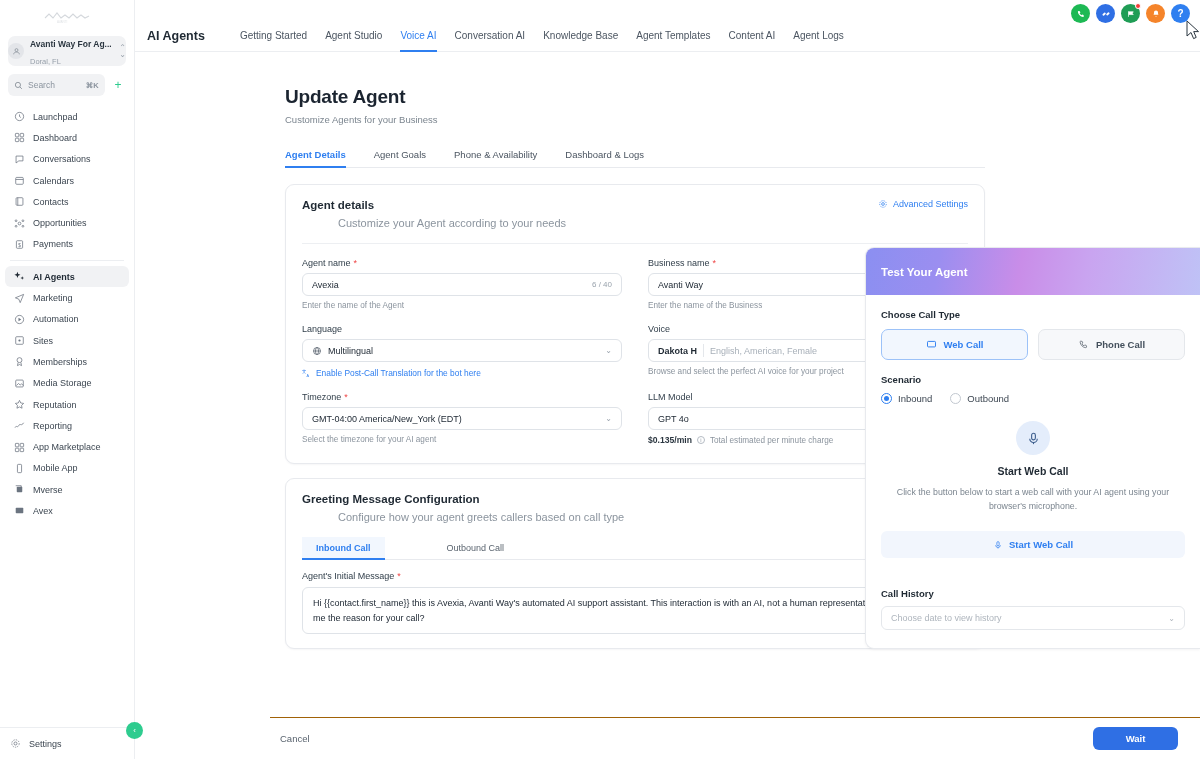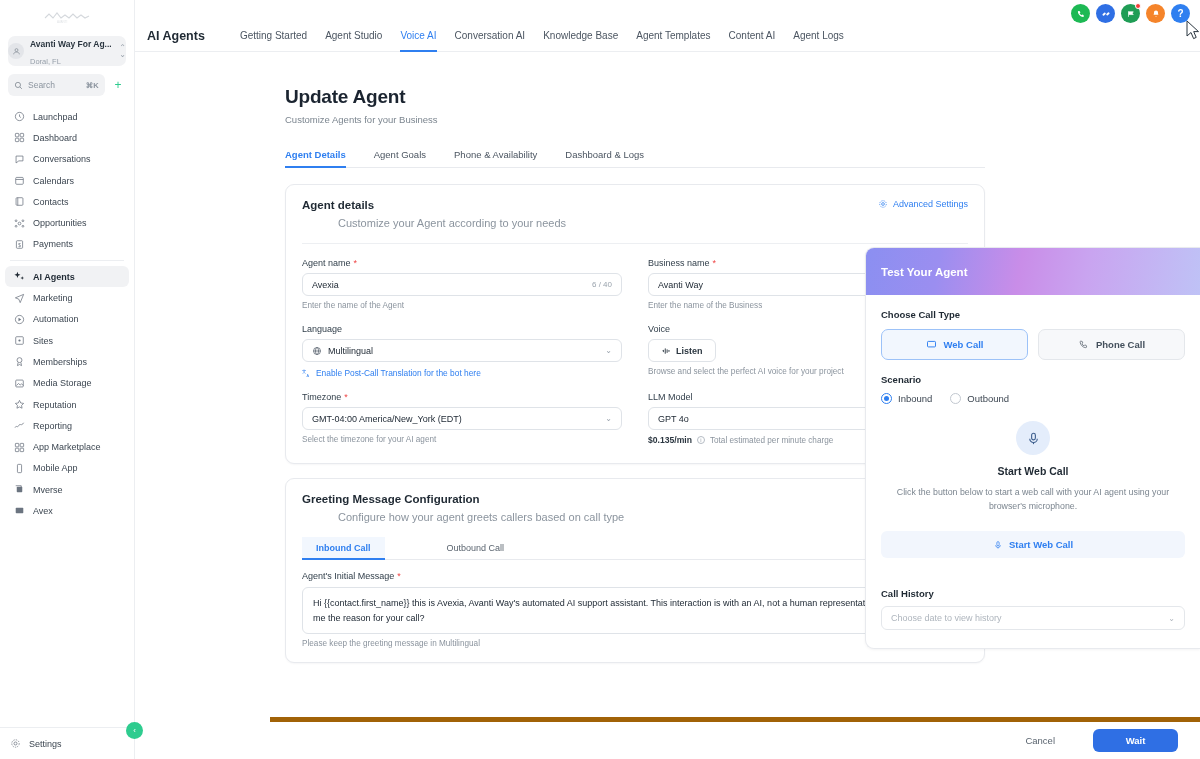--- a/index.html
+++ b/index.html
@@ -195,22 +195,22 @@
   .ch-label { font-size: 9.5px; color: #1f2933; font-weight: 600; margin-top: 30px; }
   .ch-select {
     margin-top: 7px; height: 24px; border: 1px solid #e4e7eb; border-radius: 6px;
     display: flex; align-items: center; padding: 0 9px; cursor: pointer;
   }
   .ch-select .ph { flex: 1; font-size: 9px; color: #aeb5bd; }
 
   
   .footer {
     position: absolute; left: 135px; right: 0; bottom: 0; height: 42px;
-    background: #fff; border-top: 5px solid #a16207;
-    display: flex; align-items: center; justify-content: flex-end; gap: 28px; padding-right: 22px;
+    background: #fff; border-top: 1px solid #a16207;
+    display: flex; align-items: center; justify-content: space-between; gap: 12px; padding-right: 22px;
   }
   .btn-cancel { font-size: 9.5px; color: #5a646f; cursor: pointer; padding: 6px 10px; }
   .btn-save {
     width: 85px; height: 23px; border-radius: 6px; background: #2f6fe4; color: #fff;
     font-size: 9.5px; font-weight: 600; display: flex; align-items: center; justify-content: center; cursor: pointer;
   }
 
   .cursor { position: absolute; left: 1186px; top: 20px; width: 14px; height: 20px; pointer-events: none; z-index: 99; }
 </style>
 </head>
@@ -566,20 +566,25 @@
                       </svg>
                     <span>Enable Post-Call Translation for the bot here</span>
                   </div>
                 </div>
 
                 <div>
                   <div class="field-label">
                       <span>Voice</span>
                     </div>
                   <div class="voice-row">
+                    <div class="inp voice-inp">
+                      <span class="voice-name">Dakota H</span>
+                      <span class="voice-div"></span>
+                      <span class="ph">English, American, Female</span>
+                    </div>
                     <div class="listen-btn">
                       <svg width="10" height="10" viewBox="0 0 16 16">
                           <rect x="3" y="6" width="1.5" height="4" rx=".7" fill="#2b3640"></rect>
                           <rect x="6" y="3.5" width="1.5" height="9" rx=".7" fill="#2b3640"></rect>
                           <rect x="9" y="5" width="1.5" height="6" rx=".7" fill="#2b3640"></rect>
                           <rect x="12" y="6.5" width="1.5" height="3" rx=".7" fill="#2b3640"></rect>
                         </svg>
                       <span>Listen</span>
                     </div>
                   </div>
@@ -646,21 +651,20 @@
                 <div class="ta-wrap">
                   <div class="textarea">Hi {{contact.first_name}} this is Avexia, Avanti Way's automated AI support assistant. This interaction is with an AI, not a human representative. Please tell me the reason for your call?</div>
                   <span class="ta-icon">
                     <svg width="10" height="10" viewBox="0 0 16 16">
                         <path d="M9.5 2.5H13V6l-6.5 6.5a1.8 1.8 0 01-2.5 0L2.5 10.5a1.8 1.8 0 010-2.5z" fill="none" stroke="#9aa3ad" stroke-width="1.1"></path>
                       </svg>
                   </span>
                   <span class="ta-count">187 / 190</span>
                   <span class="ta-grip"></span>
                 </div>
-                <div class="hint">Please keep the greeting message in Multilingual</div>
               </div>
             </div>
           </section>
         </div>
       </div>
 
       <aside class="test-panel">
         <div class="test-head">
           <span class="t">Test Your Agent</span>
         </div>

